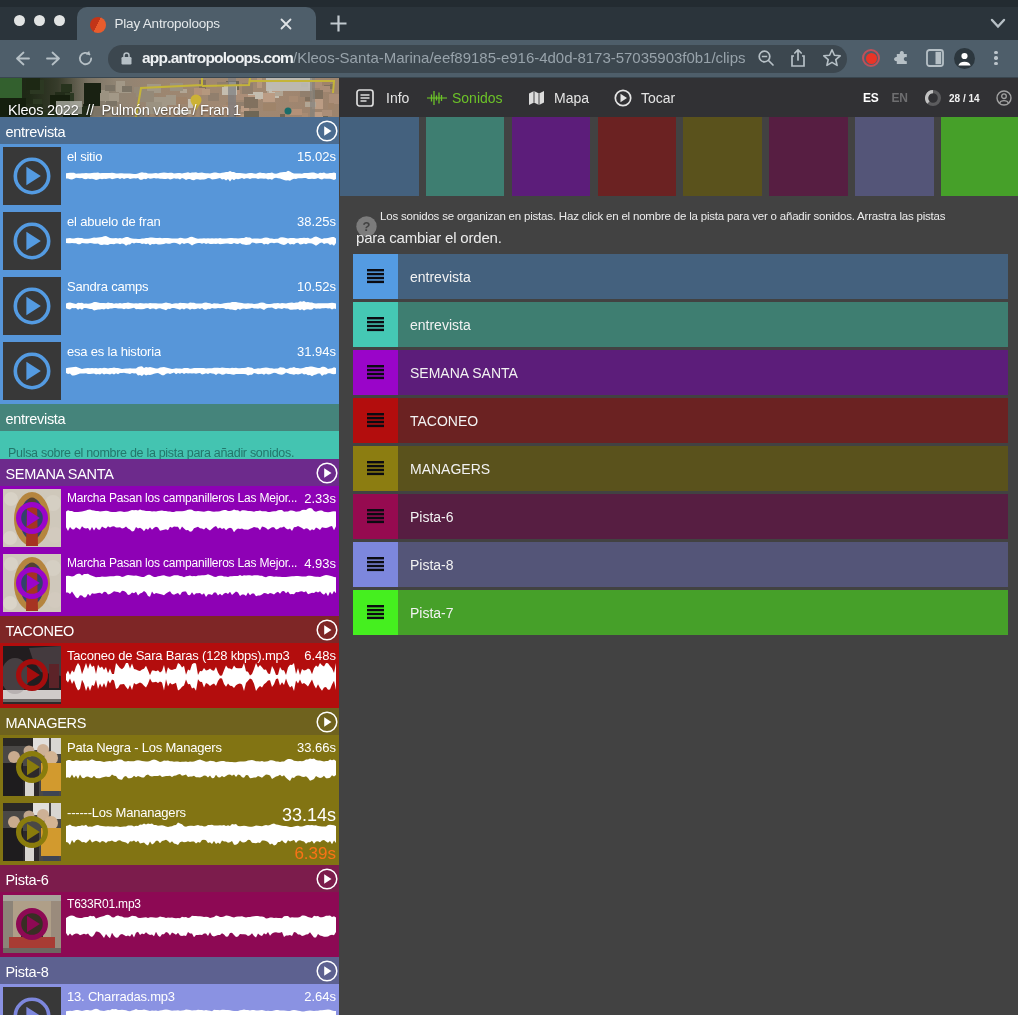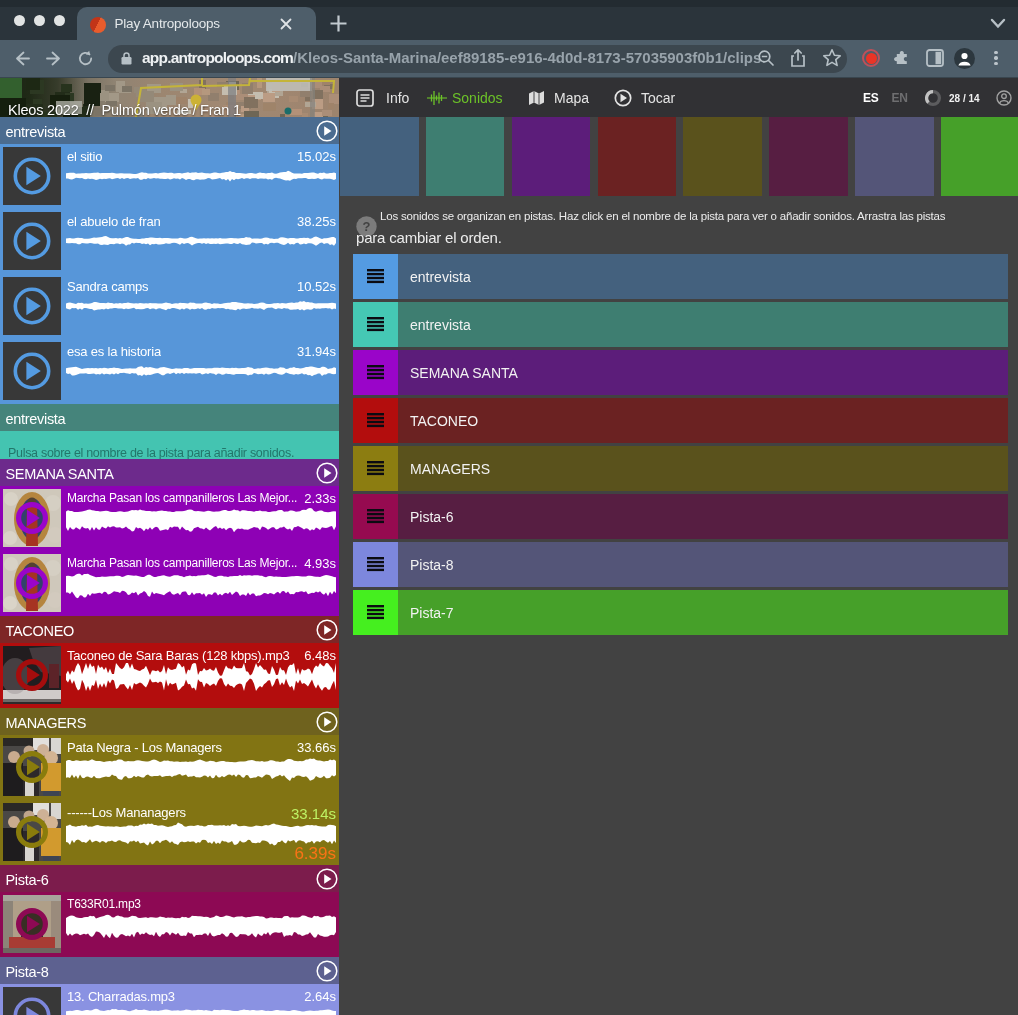--- a/index.html
+++ b/index.html
@@ -34,21 +34,21 @@
   </svg>
 <svg class="abs" style="left:77px;top:50px" width="17" height="17" viewBox="0 0 17 17">
     <path d="M14.2 8.5 a5.7 5.7 0 1 1 -1.7 -4.05" stroke="#b6c0c6" stroke-width="1.8" fill="none" stroke-linecap="round"></path>
     <path d="M12.2 0.8 L13 5.0 L8.8 4.6 Z" fill="#b6c0c6"></path>
   </svg>
 <div class="abs" style="left:108px;top:44.5px;width:739px;height:28px;border-radius:14px;background:#3c474f"></div>
 <svg class="abs" style="left:121px;top:52px" width="11" height="13" viewBox="0 0 11 13">
     <rect x="0.5" y="5" width="10" height="7.5" rx="1.2" fill="#b6c0c6"></rect>
     <path d="M3 5 V3.4 a2.5 2.5 0 0 1 5 0 V5" stroke="#b6c0c6" stroke-width="1.5" fill="none"></path>
   </svg>
-<div class="abs txt" style="left:142px;top:49px;font-size:15.5px;letter-spacing:-0.8px"><span style="color:#eef1f3;font-weight:700">app.antropoloops.com</span><span style="color:#98a3ab;font-weight:700;font-size:15px;letter-spacing:-0.02px">/Kleos-Santa-Marina/eef89185-e916-4d0d-8173-57035903f0b1/clips</span></div>
+<div class="abs txt" style="left:142px;top:49px;font-size:15.5px;letter-spacing:-0.8px"><span style="color:#eef1f3;font-weight:700">app.antropoloops.com</span><span style="color:#98a3ab;font-weight:400;font-size:15px;letter-spacing:-0.02px">/Kleos-Santa-Marina/eef89185-e916-4d0d-8173-57035903f0b1/clips</span></div>
 <svg class="abs" style="left:757px;top:49px" width="18" height="18" viewBox="0 0 18 18">
     <circle cx="7.5" cy="7.5" r="5.3" stroke="#b6c0c6" stroke-width="1.7" fill="none"></circle>
     <path d="M4.8 7.5 H10.2" stroke="#b6c0c6" stroke-width="1.5"></path>
     <path d="M11.5 11.5 L16 16" stroke="#b6c0c6" stroke-width="1.7" stroke-linecap="round"></path>
   </svg>
 <svg class="abs" style="left:789px;top:48px" width="18" height="20" viewBox="0 0 18 20">
     <path d="M5 8 H3 V18 H15 V8 H13" stroke="#b6c0c6" stroke-width="1.7" fill="none"></path>
     <path d="M9 12 V2.2 M5.8 5 L9 1.8 L12.2 5" stroke="#b6c0c6" stroke-width="1.7" fill="none" stroke-linecap="round" stroke-linejoin="round"></path>
   </svg>
 <svg class="abs" style="left:822px;top:48px" width="20" height="20" viewBox="0 0 20 20">
@@ -374,21 +374,21 @@
     <circle cx="48" cy="20" r="7" fill="#d3b493"></circle>
     <rect x="0" y="25" width="20" height="33" fill="#1e1c1e"></rect>
     <rect x="20" y="28" width="16" height="30" fill="#2c282a"></rect>
     <rect x="22" y="40" width="9" height="18" fill="#d8d5d0"></rect>
     <rect x="38" y="25" width="20" height="28" fill="#d29a2e"></rect>
     <rect x="40" y="53" width="16" height="5" fill="#3e4452"></rect>
     <circle cx="29" cy="29" r="13.4" fill="none" stroke="#8a7c0c" stroke-width="5.2"></circle>
     <path d="M 24.0 20.7 L 36.9 29 L 24.0 37.3 Z" fill="#8a7c0c"></path>
   </svg>
 <div class="abs txt" style="left:67px;top:805.0px;font-size:13px;letter-spacing:-0.2px;color:#fff;max-width:238px;overflow:hidden">------Los Mananagers</div>
-<div class="abs txt" style="right:682px;top:805.0px;font-size:15px;color:#bef264">33.14s</div>
+<div class="abs txt" style="right:682px;top:805.0px;font-size:18px;color:#ffffff">33.14s</div>
 <svg style="position:absolute;left:66px;top:812.0px" width="270" height="44" viewBox="0 0 270 44">
     <polygon points="0,13.9 2,13.6 4,12.6 6,14.0 8,14.2 10,14.7 12,14.0 14,14.1 16,13.3 18,13.7 20,12.8 22,14.8 24,14.6 26,14.8 28,13.9 30,13.3 32,12.9 34,13.7 36,14.0 38,14.3 40,14.4 42,14.2 44,14.6 46,14.5 48,14.7 50,14.3 52,14.6 54,14.9 56,14.7 58,14.4 60,14.4 62,13.4 64,13.6 66,13.5 68,14.6 70,13.7 72,13.9 74,12.4 76,12.7 78,11.4 80,12.4 82,11.5 84,12.0 86,11.5 88,12.9 90,13.1 92,13.7 94,13.4 96,13.3 98,13.8 100,14.4 102,14.9 104,14.4 106,14.2 108,13.3 110,13.0 112,10.6 114,11.4 116,12.2 118,14.3 120,14.7 122,14.1 124,13.8 126,13.8 128,13.9 130,13.6 132,13.0 134,13.7 136,13.8 138,14.4 140,14.3 142,13.1 144,12.9 146,12.7 148,13.6 150,13.6 152,13.6 154,13.2 156,13.6 158,13.0 160,14.0 162,13.2 164,14.0 166,12.0 168,12.4 170,11.9 172,14.0 174,14.2 176,14.0 178,13.7 180,14.0 182,14.4 184,14.8 186,14.7 188,14.2 190,13.4 192,13.8 194,14.1 196,14.2 198,13.5 200,13.0 202,13.4 204,13.1 206,12.0 208,11.6 210,12.4 212,12.8 214,13.2 216,13.8 218,13.9 220,14.1 222,14.5 224,14.9 226,15.0 228,14.4 230,14.1 232,13.8 234,14.5 236,14.5 238,14.1 240,13.3 242,13.0 244,13.2 246,13.0 248,13.5 250,13.3 252,13.9 254,14.3 256,14.5 258,14.4 260,14.4 262,13.1 264,12.8 266,13.0 268,13.3 270,14.2 270,31.1 268,28.5 266,32.2 264,28.9 262,30.7 260,29.4 258,28.1 256,28.4 254,30.3 252,29.3 250,29.5 248,31.8 246,28.8 244,30.3 242,30.3 240,31.7 238,29.6 236,28.9 234,28.3 232,28.7 230,30.9 228,27.9 226,28.8 224,29.6 222,28.3 220,31.4 218,30.5 216,28.3 214,29.9 212,29.9 210,32.7 208,33.4 206,31.4 204,32.5 202,30.1 200,28.9 198,28.6 196,28.5 194,31.0 192,30.6 190,31.3 188,31.1 186,30.8 184,28.0 182,27.8 180,29.7 178,30.6 176,30.3 174,28.4 172,31.5 170,32.8 168,32.7 166,29.1 164,30.3 162,30.8 160,29.5 158,29.4 156,28.4 154,32.1 152,30.4 150,31.9 148,28.9 146,31.9 144,30.2 142,30.9 140,28.3 138,27.8 136,28.0 134,30.7 132,30.1 130,31.4 128,29.4 126,29.6 124,30.0 122,29.2 120,30.0 118,30.2 116,29.6 114,30.3 112,32.9 110,32.0 108,31.5 106,29.3 104,31.1 102,28.9 100,27.7 98,28.6 96,29.1 94,31.2 92,28.7 90,28.7 88,31.3 86,32.4 84,29.5 82,33.4 80,32.5 78,30.5 76,31.0 74,31.5 72,28.8 70,30.2 68,28.5 66,29.4 64,29.2 62,32.1 60,30.5 58,29.9 56,29.5 54,28.3 52,28.6 50,30.1 48,29.8 46,28.4 44,29.2 42,29.3 40,31.0 38,29.6 36,28.9 34,30.8 32,29.4 30,28.8 28,29.4 26,30.6 24,27.3 22,29.2 20,31.0 18,30.1 16,30.3 14,28.4 12,27.6 10,28.3 8,30.9 6,28.1 4,33.1 2,30.6 0,30.1" fill="#fff"></polygon>
   </svg>
 <div class="abs" style="left:0;top:865.0px;width:339px;height:27px;background:#7c1c4c"></div>
 <div class="abs txt" style="left:5.5px;top:871.5px;font-size:14.5px;letter-spacing:-0.3px;color:#fff">Pista-6</div>
 <svg class="abs" style="left:316px;top:867.5px" width="22" height="22" viewBox="0 0 22 22">
     <circle cx="11" cy="11" r="9.8" fill="none" stroke="#fff" stroke-width="1.5"></circle>
     <path d="M 8.2 6.3 L 15.5 11 L 8.2 15.7 Z" fill="#fff"></path>
   </svg>
 <div class="abs" style="left:0;top:892.0px;width:339px;height:65px;background:#8d0954"></div>

